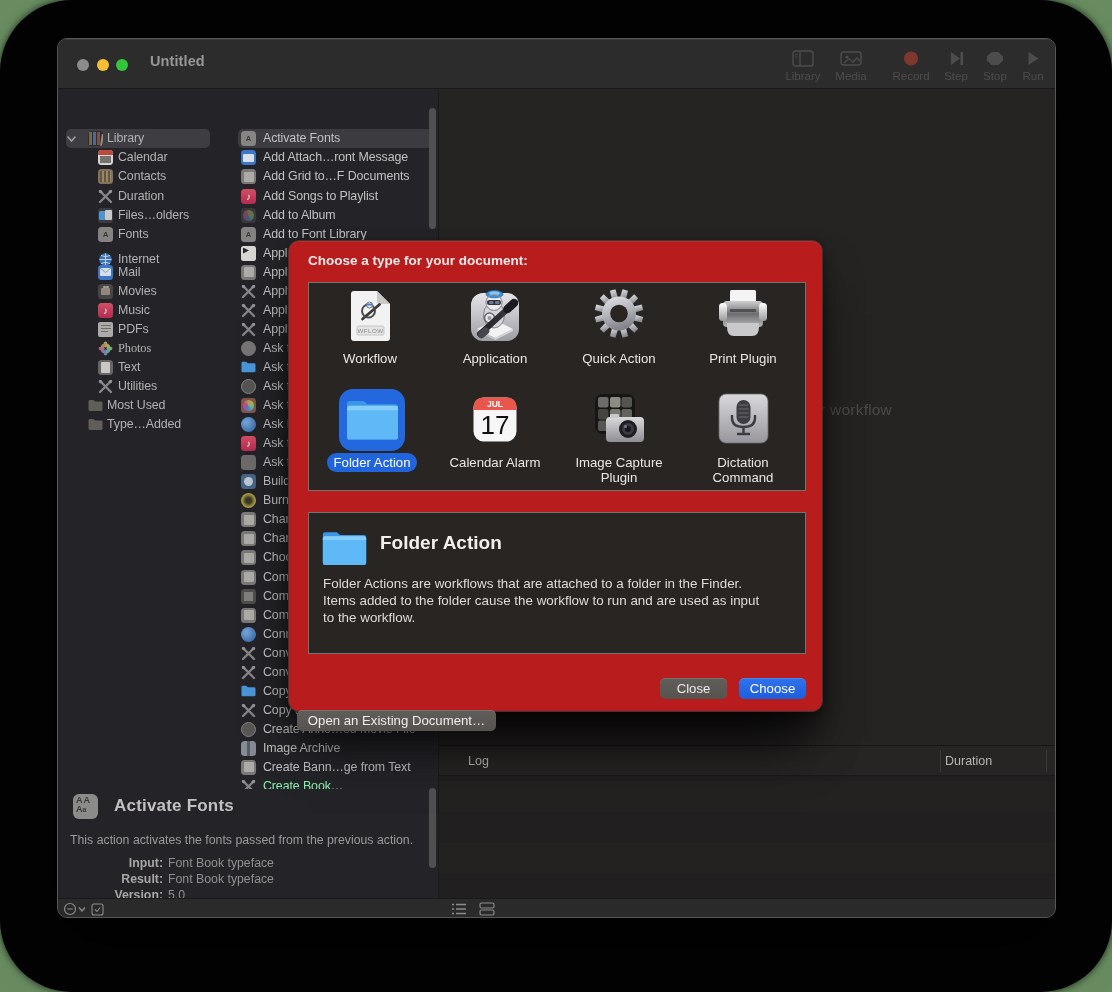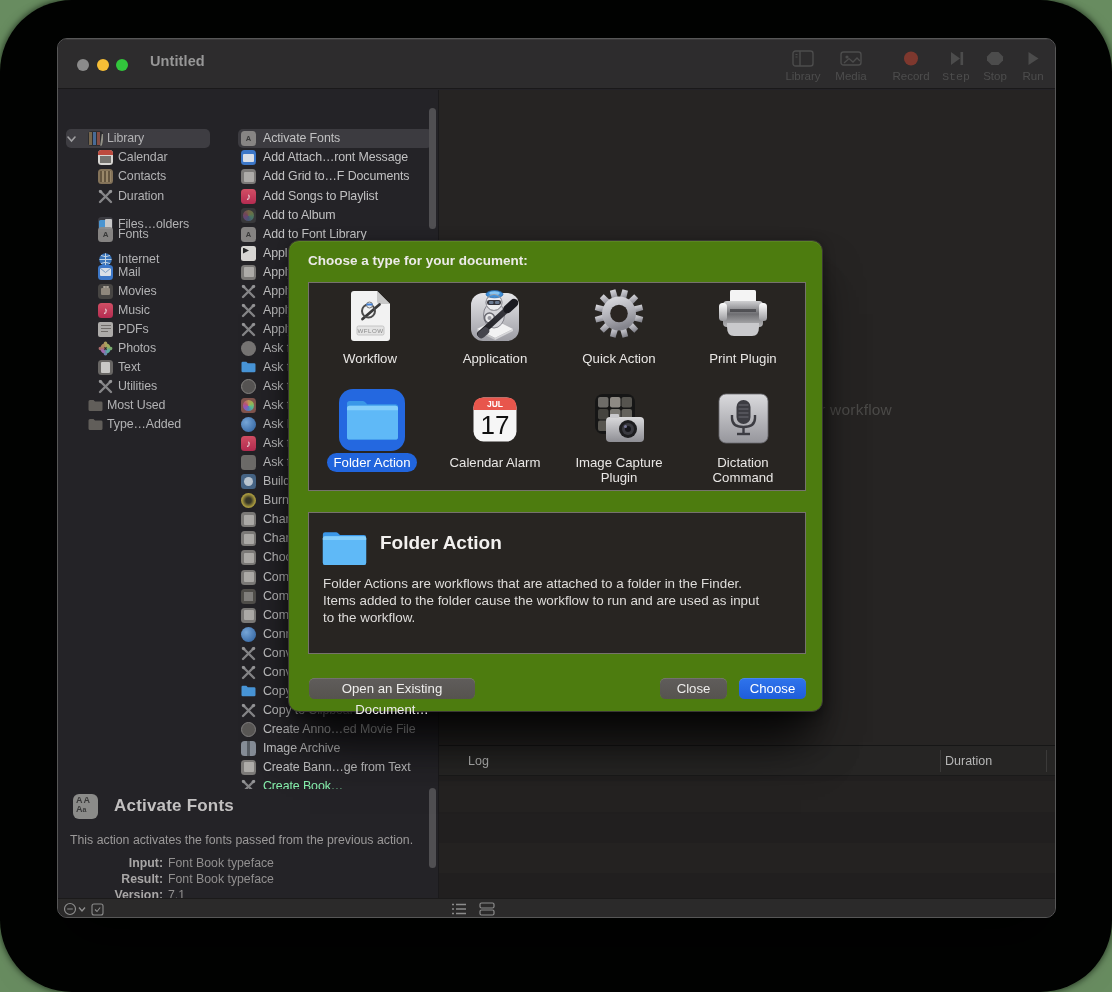--- a/index.html
+++ b/index.html
@@ -31,21 +31,21 @@
 .canvas { position:absolute; left:381px; top:51px; width:617px; height:655px; background:#262423; }
 .dragtext { position:absolute; top:311px; right:164px; white-space:nowrap; text-align:right; color:#4b4a48; font-size:15.5px; letter-spacing:.2px; }
 .logpanel { position:absolute; left:381px; top:706px; width:617px; height:153px; background:#211f1f; border-top:1px solid #161616; overflow:hidden; }
 .loghead { position:absolute; left:0; top:0; width:617px; height:30px; background:#262524; border-bottom:1px solid #1a1a1a;
   color:#b6b6b6; font-size:12.5px; }
 .logstripe { position:absolute; left:0; width:617px; height:27px; background:#242221; }
 .descpanel { position:absolute; left:0; top:750px; width:380px; height:109px; background:#242327; }
 .statusbar { position:absolute; left:0; top:859px; width:998px; height:20px; background:#2b2a2a; border-top:1px solid #1b1a1a; }
 .thumb { position:absolute; width:7px; border-radius:3.5px; background:#504f52; }
 .dialog { position:absolute; left:288px; top:240px; width:535px; height:472px; border-radius:11px;
-  background:#4d7c0f; border:1px solid #3a3734;
+  background:#b91c1c; border:1px solid #3a3734;
   box-shadow:0 30px 42px -6px rgba(0,0,0,.6), 0 52px 48px -22px rgba(0,0,0,.55), 0 3px 12px 0 rgba(0,0,0,.4), inset 0 1px 0 rgba(255,255,255,.08); }
 .dtitle { position:absolute; left:19px; top:12px; font-size:13.5px; font-weight:bold; color:#eceae8; }
 .gridbox { position:absolute; left:19px; top:41px; width:498px; height:209px; border:1px solid #76726d; background:#282522; }
 .descbox { position:absolute; left:19px; top:271px; width:498px; height:142px; border:1px solid #76726d; background:#282522; }
 .cell { position:absolute; width:124px; text-align:center; color:#e9e7e5; font-size:13.2px; }
 .clabel { line-height:15px; }
 .btn { position:absolute; top:437px; height:21px; border-radius:5.5px; font-size:13.2px; color:#eeedec;
   text-align:center; line-height:21px; background:linear-gradient(#605d5b,#56534f); box-shadow:inset 0 .5px 0 rgba(255,255,255,.25); }
 .btnblue { background:linear-gradient(#2f74ec,#1e5ddb); color:#fff; }
 </style>
@@ -73,21 +73,21 @@
           <path d="M4 13 L9 8.5 L13 12 L17 8 L20 11" stroke="#4c4c4c" stroke-width="1.3" fill="none"></path>
         </svg>
         <div>Media</div>
       </div>
 <div class="tbtn" style="left:823px;width:60px;">
         <svg width="22" height="17" viewBox="0 0 22 17">
           <circle cx="11" cy="8.5" r="7" fill="#7e382e"></circle>
         </svg>
         <div>Record</div>
       </div>
-<div class="tbtn" style="left:868px;width:60px;font-family:Liberation Mono, monospace;">
+<div class="tbtn" style="left:868px;width:60px;">
         <svg width="22" height="17" viewBox="0 0 22 17">
           <path d="M6 2 L15 8.5 L6 15 Z" fill="#4c4c4c"></path>
           <rect x="15.5" y="2" width="2.6" height="13" fill="#4c4c4c"></rect>
         </svg>
         <div>Step</div>
       </div>
 <div class="tbtn" style="left:907px;width:60px;">
         <svg width="22" height="17" viewBox="0 0 22 17">
           <path d="M7.5 2 H14.5 L19 6.5 V10.5 L14.5 15 H7.5 L3 10.5 V6.5 Z" fill="#4c4c4c"></path>
         </svg>
@@ -128,21 +128,21 @@
 <span style="position:absolute;left:60px;top:0">Contacts</span>
 </div>
 <div class="srow" style="left:0;top:69.5px;width:180px;">
 <svg style="position:absolute;left:40px;top:2px" width="15" height="15" viewBox="0 0 15 15">
           <path d="M2 2 L13 13 M13 2 L2 13" stroke="#8e8e90" stroke-width="2.4" stroke-linecap="round"></path>
           <circle cx="2.6" cy="2.6" r="1.7" fill="#a0a0a2"></circle>
           <circle cx="12.4" cy="2.6" r="1.7" fill="#a0a0a2"></circle>
         </svg>
 <span style="position:absolute;left:60px;top:0">Duration</span>
 </div>
-<div class="srow" style="left:0;top:88.5px;width:180px;margin-top:9px;">
+<div class="srow" style="left:0;top:88.5px;width:180px;">
 <div style="position:absolute;left:40px;top:2px;width:15px;height:15px;border-radius:3.5px;background:#3e3e44;overflow:hidden">
           <div style="position:absolute;left:1px;top:3px;width:9px;height:9px;border-radius:1.5px;background:#4f9fe0"></div>
           <div style="position:absolute;left:7px;top:2px;width:7px;height:10px;border-radius:1px;background:#d8d8d8"></div>
         </div>
 <span style="position:absolute;left:60px;top:0">Files…olders</span>
 </div>
 <div class="srow" style="left:0;top:107.5px;width:180px;">
 <div style="position:absolute;left:40px;top:2px;width:15px;height:15px;border-radius:3.5px;background:#8e8c8a;color:#3c3c3c;font-size:8px;font-weight:bold;text-align:center;line-height:15px">A</div>
 <span style="position:absolute;left:60px;top:0">Fonts</span>
 </div>
@@ -175,21 +175,21 @@
 <span style="position:absolute;left:60px;top:0">Music</span>
 </div>
 <div class="srow" style="left:0;top:202.8px;width:180px;">
 <div style="position:absolute;left:40px;top:2px;width:15px;height:15px;border-radius:3.5px;border-radius:2px;background:#b9b7b5;overflow:hidden">
           <div style="position:absolute;left:2.5px;top:3px;width:10px;height:1.6px;background:#77736f"></div>
           <div style="position:absolute;left:2.5px;top:6px;width:10px;height:1.6px;background:#77736f"></div>
           <div style="position:absolute;left:2.5px;top:9px;width:7px;height:1.6px;background:#77736f"></div>
         </div>
 <span style="position:absolute;left:60px;top:0">PDFs</span>
 </div>
-<div class="srow" style="left:0;top:221.9px;width:180px;">
+<div class="srow" style="left:0;top:221.9px;width:180px;font-family:Liberation Serif, serif;">
 <svg style="position:absolute;left:40px;top:2px" width="15" height="15" viewBox="0 0 15 15">
           <g opacity="0.9">
             <ellipse cx="7.5" cy="3.6" rx="1.9" ry="3" fill="#c8b86a"></ellipse>
             <ellipse cx="7.5" cy="11.4" rx="1.9" ry="3" fill="#7a9bc8"></ellipse>
             <ellipse cx="3.6" cy="7.5" rx="3" ry="1.9" fill="#c87a7a"></ellipse>
             <ellipse cx="11.4" cy="7.5" rx="3" ry="1.9" fill="#8ac87f"></ellipse>
             <ellipse cx="4.9" cy="4.9" rx="2.4" ry="1.6" transform="rotate(-45 4.9 4.9)" fill="#c89a6a"></ellipse>
             <ellipse cx="10.1" cy="4.9" rx="2.4" ry="1.6" transform="rotate(45 10.1 4.9)" fill="#b8c86a"></ellipse>
             <ellipse cx="4.9" cy="10.1" rx="2.4" ry="1.6" transform="rotate(45 4.9 10.1)" fill="#b87ac8"></ellipse>
             <ellipse cx="10.1" cy="10.1" rx="2.4" ry="1.6" transform="rotate(-45 10.1 10.1)" fill="#6ac8b8"></ellipse>
@@ -446,21 +446,21 @@
       <div style="position:absolute;left:3px;top:1px;font-size:9px;font-weight:bold;color:#3a3a3a;letter-spacing:1px">AA</div>
       <div style="position:absolute;left:3px;top:10px;font-size:9px;font-weight:bold;color:#3a3a3a">A<span style="font-size:7px">a</span></div>
     </div>
 <div style="position:absolute;left:56px;top:7px;font-size:17px;font-weight:bold;color:#c2c0c0;letter-spacing:.2px">Activate Fonts</div>
 <div style="position:absolute;left:12px;top:44px;font-size:12.3px;color:#9b9999">This action activates the fonts passed from the previous action.</div>
 <div style="position:absolute;left:0px;top:67px;width:105px;text-align:right;font-size:12.3px;font-weight:bold;color:#a8a6a6">Input:</div>
 <div style="position:absolute;left:110px;top:67px;font-size:12.3px;color:#918f8f">Font Book typeface</div>
 <div style="position:absolute;left:0px;top:83px;width:105px;text-align:right;font-size:12.3px;font-weight:bold;color:#a8a6a6">Result:</div>
 <div style="position:absolute;left:110px;top:83px;font-size:12.3px;color:#918f8f">Font Book typeface</div>
 <div style="position:absolute;left:0px;top:99px;width:105px;text-align:right;font-size:12.3px;font-weight:bold;color:#a8a6a6">Version:</div>
-<div style="position:absolute;left:110px;top:99px;font-size:12.3px;color:#918f8f">7.1</div>
+<div style="position:absolute;left:110px;top:99px;font-size:12.3px;color:#918f8f">5.0</div>
   </div>
   <div class="statusbar">
   <svg style="position:absolute;left:5px;top:3px" width="40" height="14" viewBox="0 0 40 14">
       <circle cx="7" cy="7" r="5.5" fill="none" stroke="#8c8c8c" stroke-width="1.2"></circle>
       <path d="M4.2 7 H9.8" stroke="#8c8c8c" stroke-width="1.2"></path>
       <path d="M16 5.5 L19 9 L22 5.5" stroke="#8c8c8c" stroke-width="1.4" fill="none"></path>
     </svg>
 <svg style="position:absolute;left:33px;top:4px" width="13" height="13" viewBox="0 0 13 13">
       <rect x="1" y="1" width="11" height="11" rx="2" fill="none" stroke="#8c8c8c" stroke-width="1.1"></rect>
       <path d="M4 6.5 L6 8.5 L9.2 4.5" stroke="#8c8c8c" stroke-width="1.1" fill="none"></path>
@@ -624,16 +624,16 @@
 <div class="cell clabel" style="left:144px;top:214px;">Calendar Alarm</div>
 <div class="cell clabel" style="left:268px;top:214px;">Image Capture<br>Plugin</div>
 <div class="cell clabel" style="left:392px;top:214px;">Dictation<br>Command</div>
 <svg style="position:absolute;left:33px;top:288px" width="45" height="38" viewBox="0 0 53 43">
       <path d="M1 5.6 Q1 3 3.6 3 L16.5 3 Q18 3 19 4 L21.2 6.2 L49.4 6.2 Q52 6.2 52 8.8 L52 39 Q52 41.6 49.4 41.6 L3.6 41.6 Q1 41.6 1 39 Z" fill="#3a97e8"></path>
       <path d="M1 10.4 Q1 7.8 3.6 7.8 L49.4 7.8 Q52 7.8 52 10.4 L52 39 Q52 41.6 49.4 41.6 L3.6 41.6 Q1 41.6 1 39 Z" fill="#5fb9f7"></path>
       <path d="M1 10.4 Q1 7.8 3.6 7.8 L49.4 7.8 Q52 7.8 52 10.4 L52 12.2 L1 12.2 Z" fill="#85cefa"></path>
     </svg>
 <div style="position:absolute;left:91px;top:291px;font-size:19px;font-weight:bold;color:#f2f0ee;">Folder Action</div>
 <div style="position:absolute;left:34px;top:335px;width:450px;font-size:13.4px;line-height:16.8px;color:#dedcda;">Folder Actions are workflows that are attached to a folder in the Finder. Items added to the folder cause the workflow to run and are used as input to the workflow.</div>
-<div class="btn" style="left:20px;width:166px;">Open an Existing Document…</div>
+<div class="btn" style="left:8px;width:199px;margin-top:32px;">Open an Existing Document…</div>
 <div class="btn" style="left:371px;width:67px;">Close</div>
 <div class="btn btnblue" style="left:450px;width:67px;">Choose</div>
 </div>
 
 </body></html>

